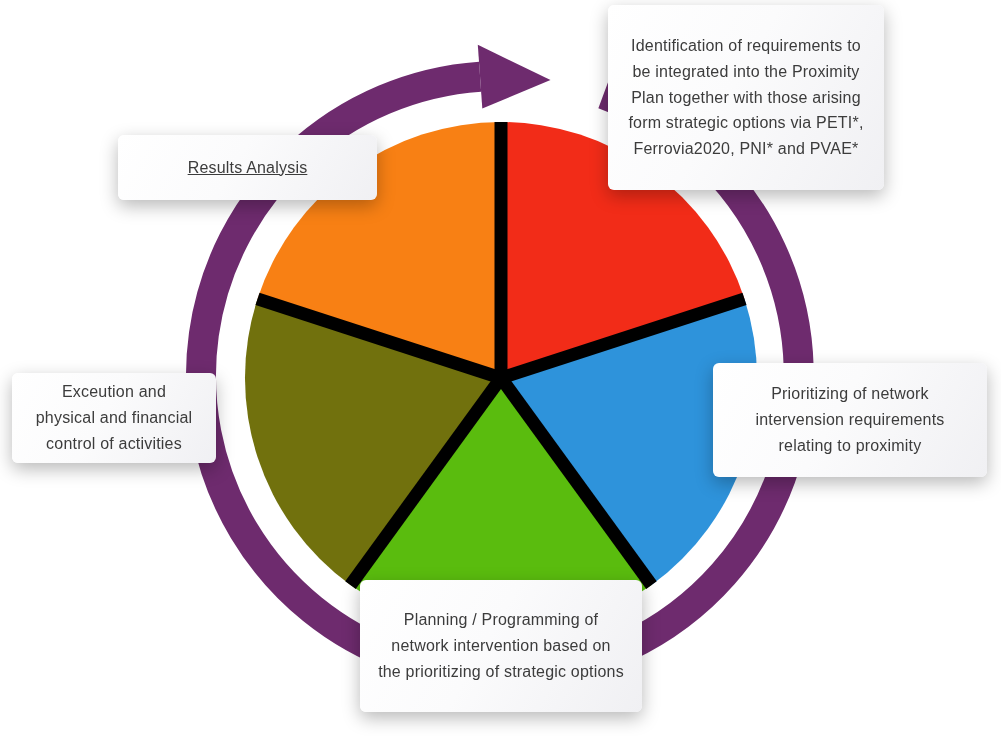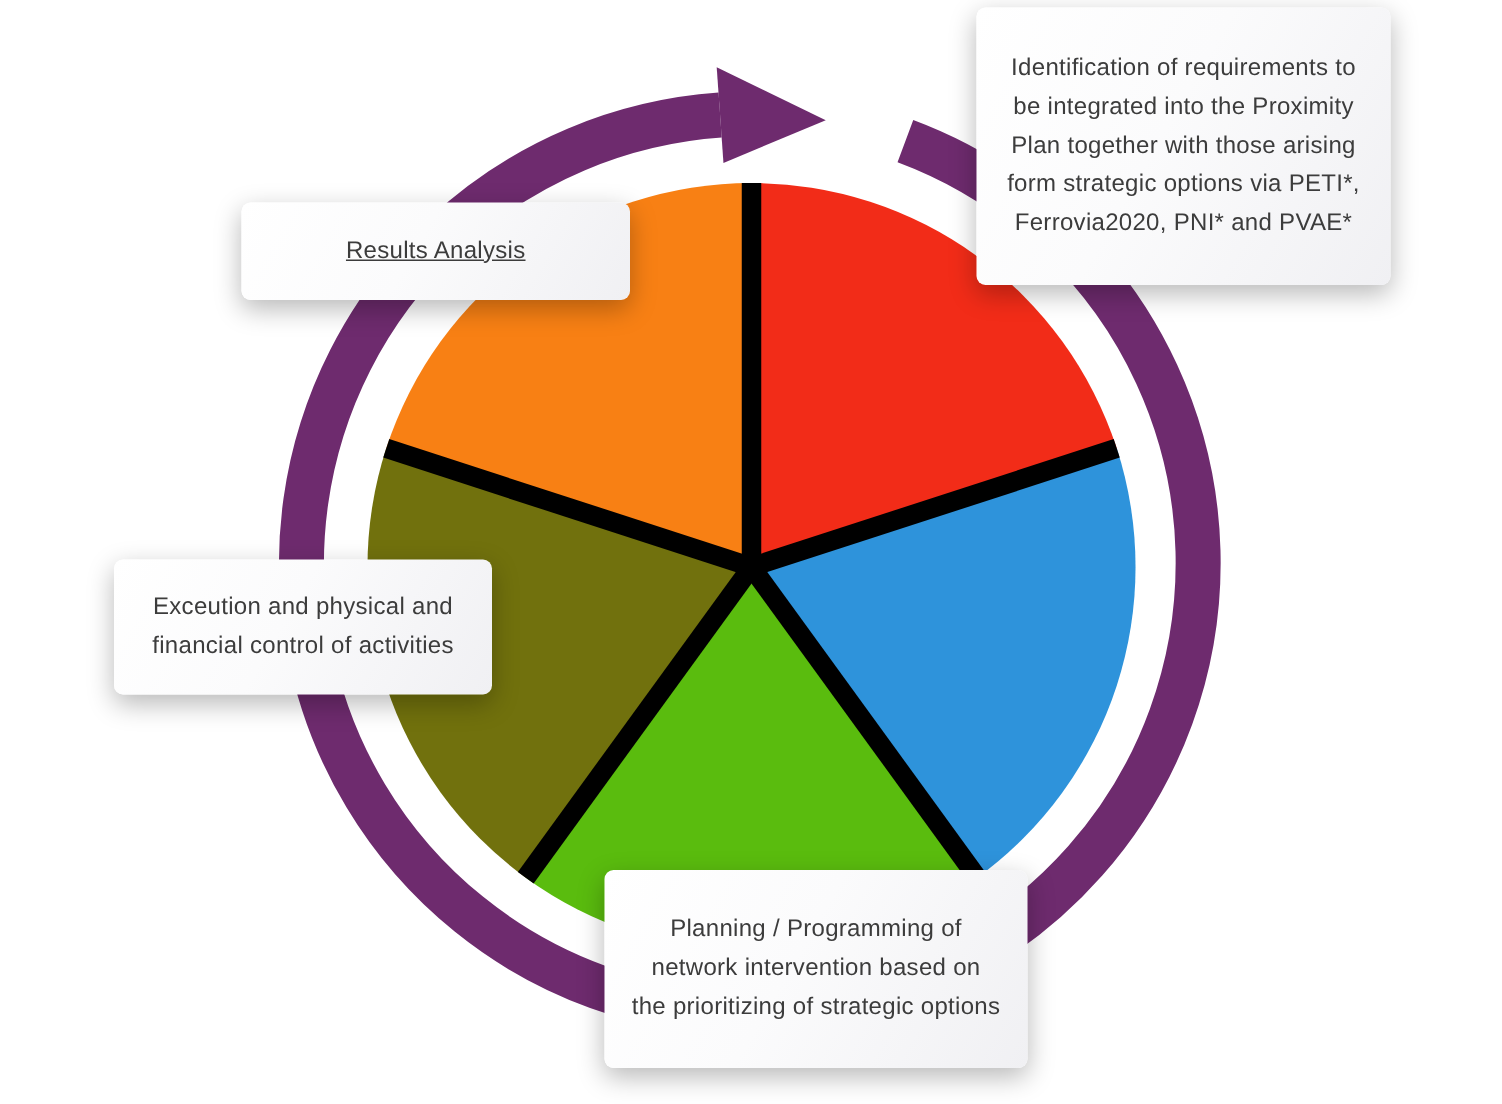--- a/index.html
+++ b/index.html
@@ -30,26 +30,25 @@
     justify-content: center;
     text-align: center;
     padding: 10px 18px;
     background: linear-gradient(120deg, #ffffff 0%, #fbfbfc 45%, #f0f0f3 100%);
     border-radius: 6px;
     box-shadow: 0 6px 18px rgba(0,0,0,0.28);
     color: #3c3c3c;
     font-size: 16px;
     line-height: 1.62;
     letter-spacing: 0.2px;
-    margin-left: 43px;
   }
   .card-identification { left: 608px; top: 5px;   width: 276px; height: 185px; }
   .card-results        { left: 118px; top: 135px; width: 259px; height: 65px; text-decoration: underline;  }
   .card-prioritizing   { left: 713px; top: 363px; width: 274px; height: 114px; }
-  .card-execution      { left: 33px;  top: 373px; width: 252px; height: 90px;  }
+  .card-execution      { left: 12px;  top: 373px; width: 204px; height: 90px;  }
   .card-planning       { left: 360px; top: 580px; width: 282px; height: 132px; }
 </style>
 </head>
 <body>
 
 <div class="stage">
 
   <svg class="diagram-svg" width="1001" height="736" viewBox="0 0 1001 736">
 
     <path d="M 603.6 94.1 A 300 300 0 0 1 398.4 657.9 A 300 300 0 0 1 480.1 76.7" fill="none" stroke-width="30" stroke="#6e2b6e"></path>
@@ -71,20 +70,23 @@
   </svg>
 
   <div class="card card-identification">
     <span>Identification of requirements to be integrated into the Proximity Plan together with those arising form strategic options via PETI*, Ferrovia2020, PNI* and PVAE*</span>
   </div>
 
   <div class="card card-results">
     <span>Results Analysis</span>
   </div>
 
+  <div class="card card-prioritizing">
+    <span>Prioritizing of network intervension requirements relating to proximity</span>
+  </div>
 
   <div class="card card-execution">
     <span>Exceution and physical and financial control of activities</span>
   </div>
 
   <div class="card card-planning">
     <span>Planning / Programming of network intervention based on the prioritizing of strategic options</span>
   </div>
 
 </div>

